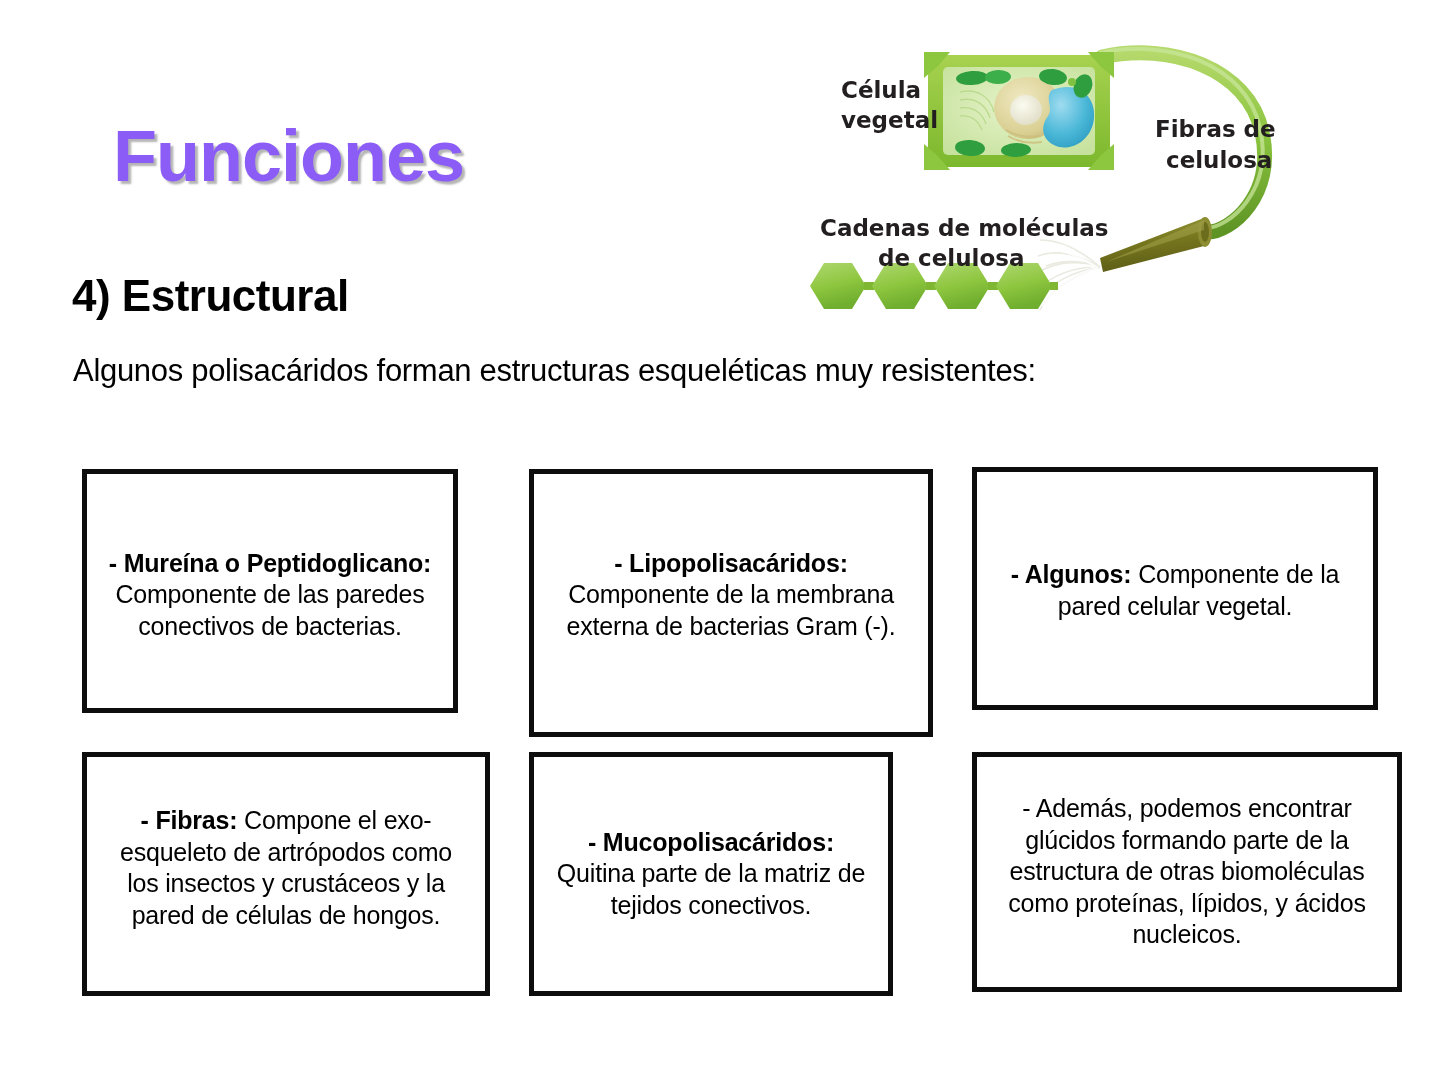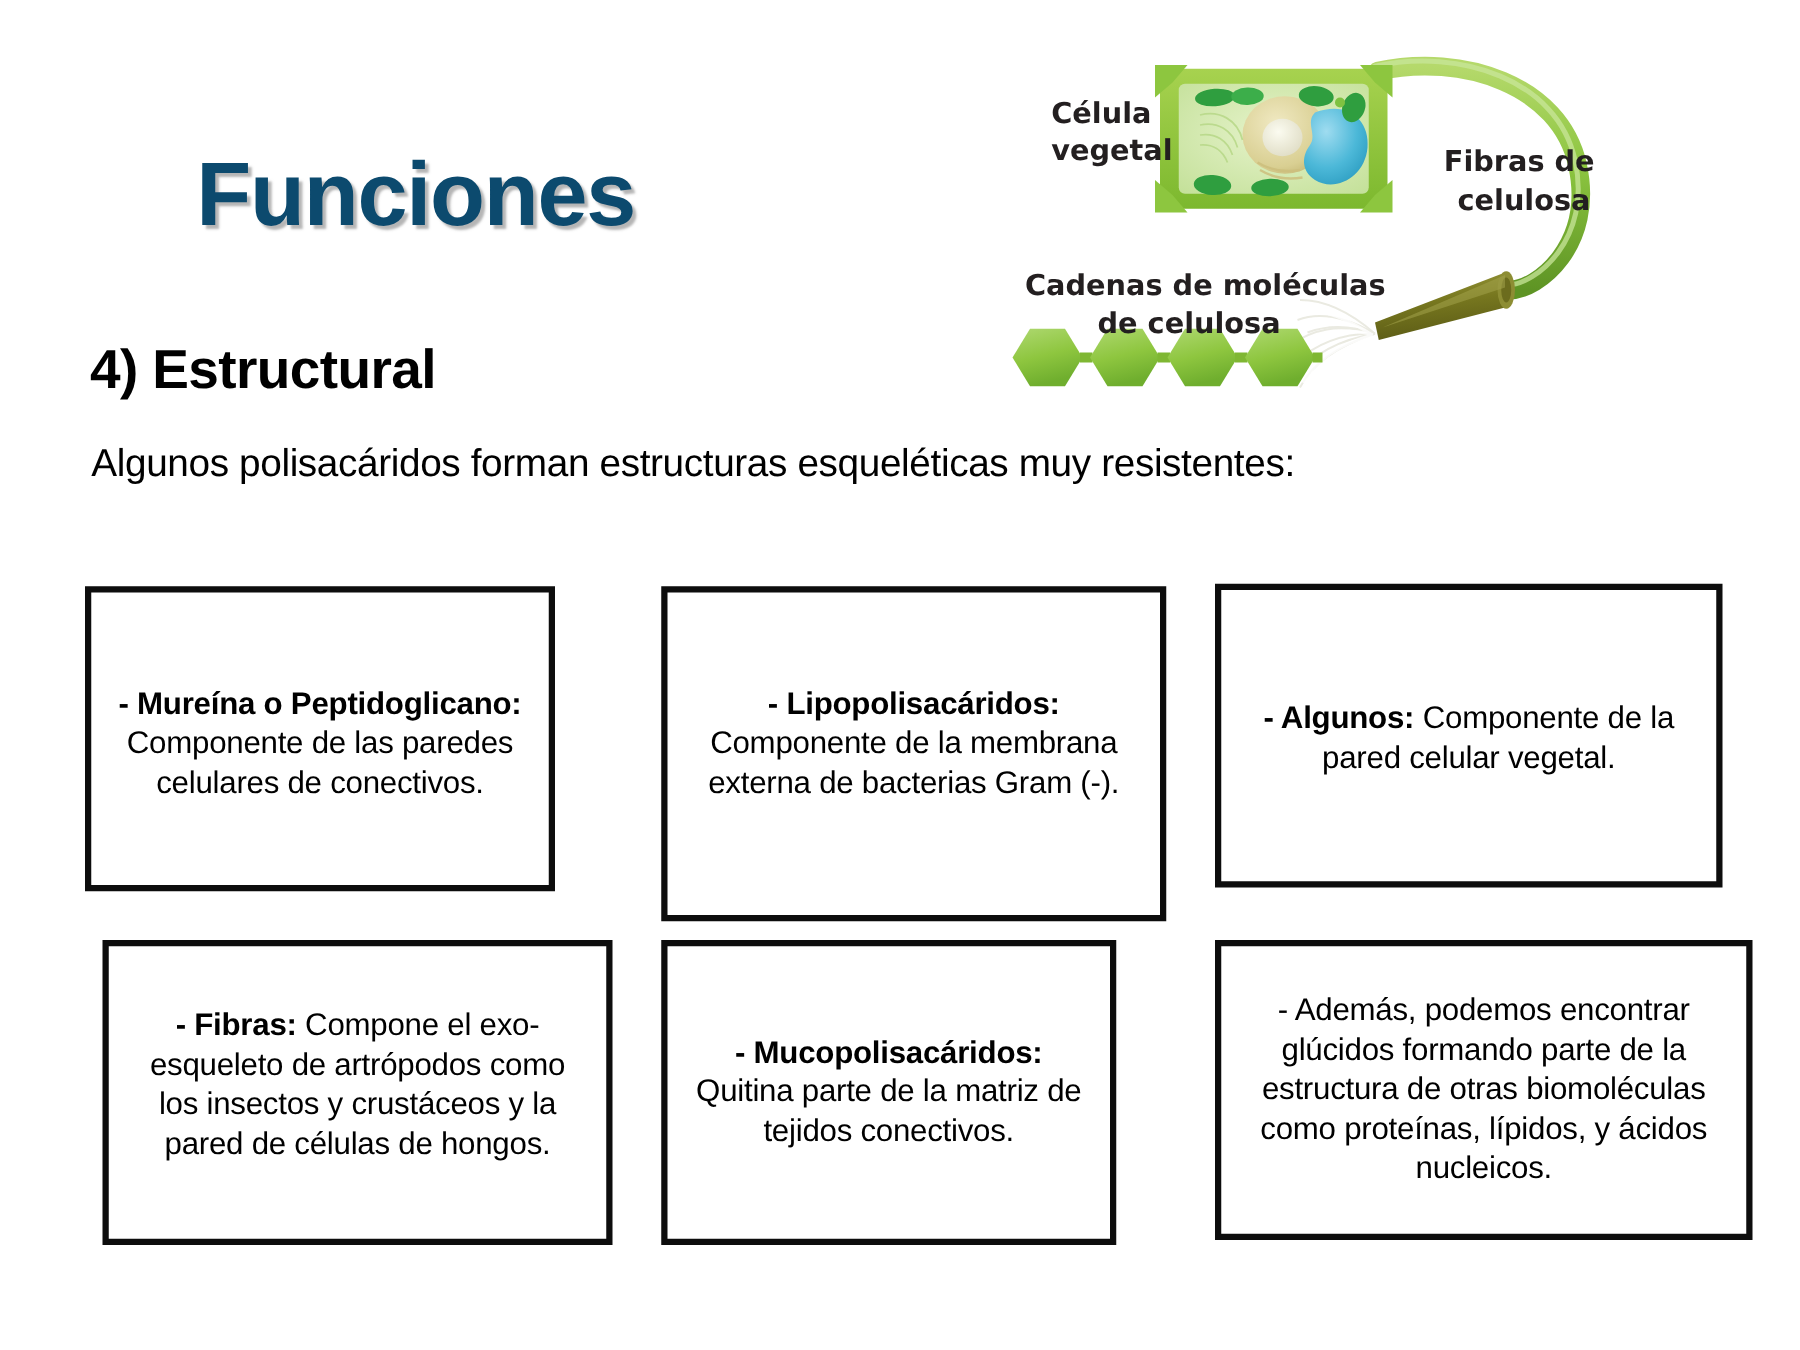--- a/index.html
+++ b/index.html
@@ -16,25 +16,24 @@
     color: #000000;
   }
 
   
   #slide-title {
     position: absolute;
     left: 113px;
     top: 115px;
     font-size: 72px;
     font-weight: bold;
-    color: #0c4a6e;
+    color: #8b5cf6;
     letter-spacing: -1px;
     text-shadow: 3px 3px 2px rgba(120,120,120,0.55);
     white-space: nowrap;
-    margin-left: 44px;
   }
 
   
   #section-heading {
     position: absolute;
     left: 72px;
     top: 271px;
     font-size: 44px;
     font-weight: bold;
     letter-spacing: -0.5px;
@@ -65,21 +64,21 @@
     padding: 10px 14px;
   }
   .card-text {
     font-size: 25px;
     line-height: 1.26;
     letter-spacing: -0.2px;
   }
   .card-text b { font-weight: bold; }
 
   
-  #card-mureina      { left: 68px;  top: 469px; width: 376px; height: 244px; }
+  #card-mureina      { left: 82px;  top: 469px; width: 376px; height: 244px; }
   #card-lipo         { left: 529px; top: 469px; width: 404px; height: 268px; }
   #card-celulosa     { left: 972px; top: 467px; width: 406px; height: 243px; }
   
   #card-quitina      { left: 82px;  top: 752px; width: 408px; height: 244px; }
   #card-muco         { left: 529px; top: 752px; width: 364px; height: 244px; }
   #card-ademas       { left: 972px; top: 752px; width: 430px; height: 240px; }
 
   
   #card-mureina  .card-text { transform: translateY(4px); }
   #card-lipo     .card-text { transform: translateY(-8px); }
@@ -243,21 +242,21 @@
     <text class="fig-label" x="366" y="148" font-size="23">celulosa</text>
 
     <text class="fig-label" x="20" y="216" font-size="23">Cadenas de moléculas</text>
     <text class="fig-label" x="78" y="246" font-size="23">de celulosa</text>
   </svg>
 </div>
 
 <div class="card" id="card-mureina">
   <div class="card-text">
     <b>- Mureína o Peptidoglicano:</b><br>
-    <span>Componente de las paredes celulares de conectivos.</span>
+    <span>Componente de las paredes conectivos de bacterias.</span>
   </div>
 </div>
 
 <div class="card" id="card-lipo">
   <div class="card-text">
     <b>- Lipopolisacáridos:</b><br>
     <span>Componente de la membrana externa de bacterias Gram (-).</span>
   </div>
 </div>
 

